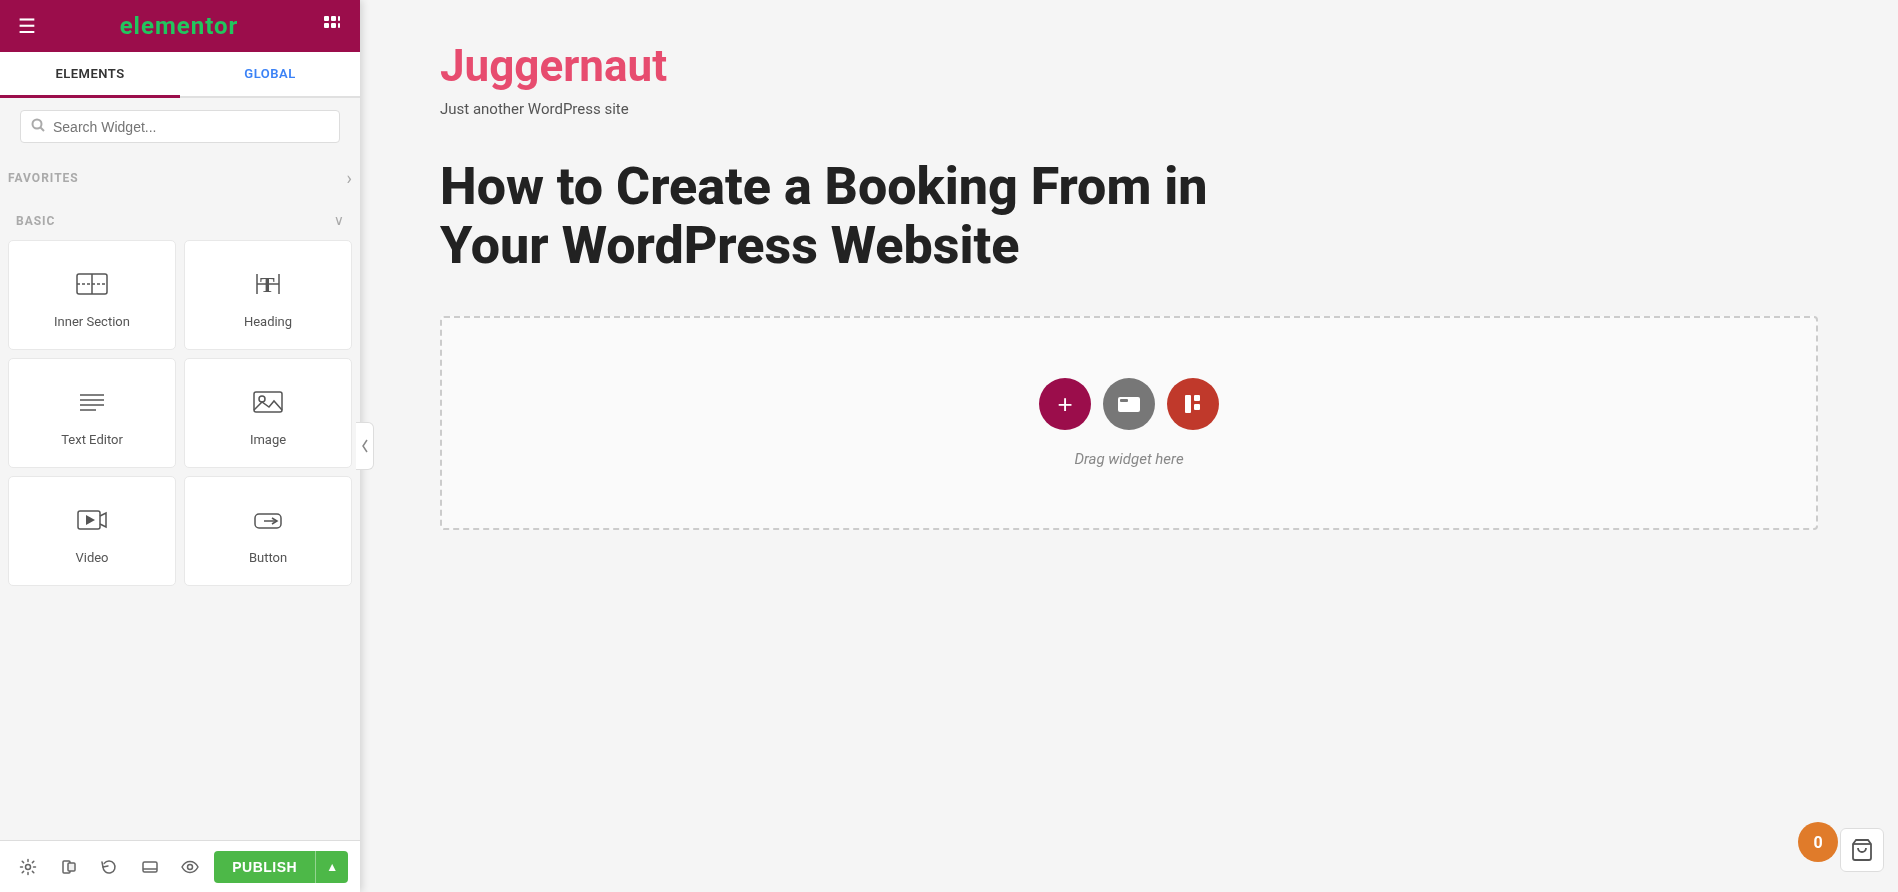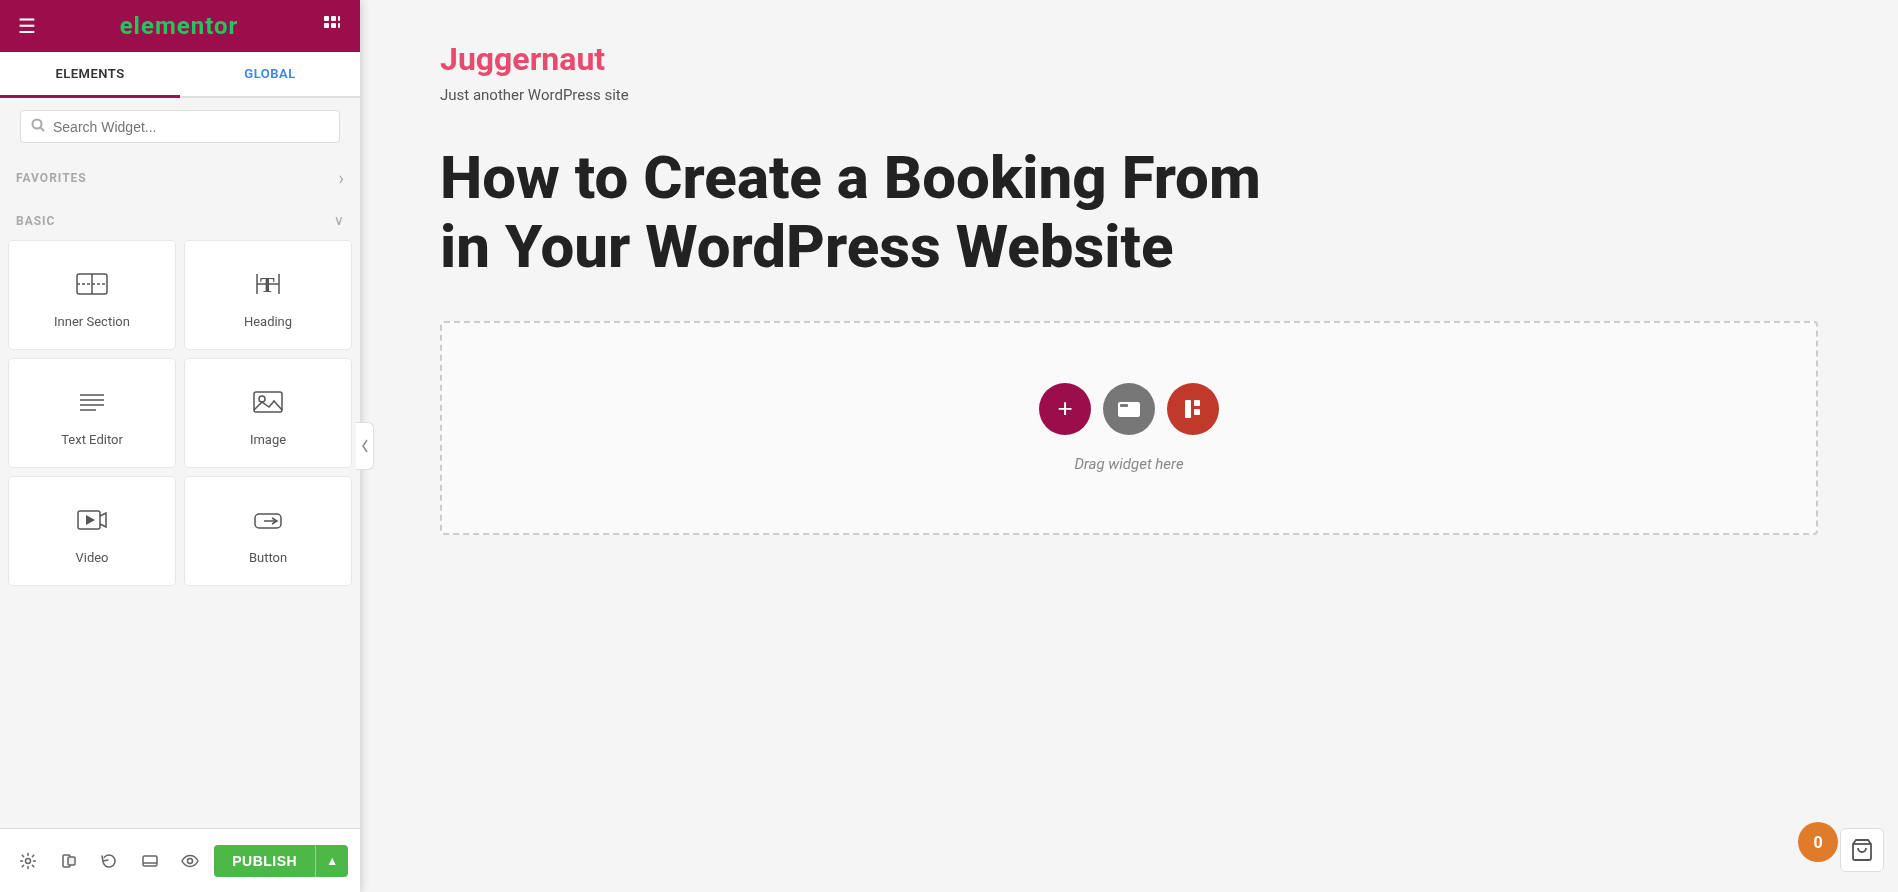--- a/index.html
+++ b/index.html
@@ -80,21 +80,21 @@
 
     
     #sidebar-content {
       flex: 1;
       overflow-y: auto;
       padding-bottom: 60px;
     }
 
     
     #favorites-section {
-      padding: 12px 16px;
+      padding: 12px 8px;
       display: flex;
       align-items: center;
       justify-content: space-between;
       cursor: pointer;
     }
     #favorites-label {
       font-size: 12px;
       font-weight: 700;
       color: #aaa;
       letter-spacing: 1px;
@@ -149,21 +149,21 @@
       position: absolute;
       bottom: 0;
       left: 0;
       right: 0;
       background: #fff;
       border-top: 1px solid #ddd;
       display: flex;
       align-items: center;
       padding: 8px 12px;
       gap: 8px;
-      height: 64px;
+      height: 52px;
     }
     .toolbar-icon-btn {
       width: 34px; height: 34px;
       display: flex; align-items: center; justify-content: center;
       border-radius: 4px;
       cursor: pointer;
       color: #666;
       font-size: 16px;
     }
     #publish-btn {
@@ -194,35 +194,35 @@
     #main-canvas {
       flex: 1;
       background: #f5f5f5;
       overflow-y: auto;
       padding: 40px 80px;
       position: relative;
     }
 
     
     #site-title {
-      font-size: 32px;
+      font-size: 44px;
       font-weight: 700;
       color: #e74c6f;
       margin-bottom: 6px;
     }
     #site-tagline {
       font-size: 15px;
       color: #555;
       margin-bottom: 36px;
       line-height: 1.5;
     }
 
     
     #post-title {
-      font-size: 60px;
+      font-size: 52px;
       font-weight: 800;
       color: #222;
       line-height: 1.15;
       margin-bottom: 40px;
       max-width: 860px;
     }
 
     
     #drop-zone {
       border: 2px dashed #ccc;

